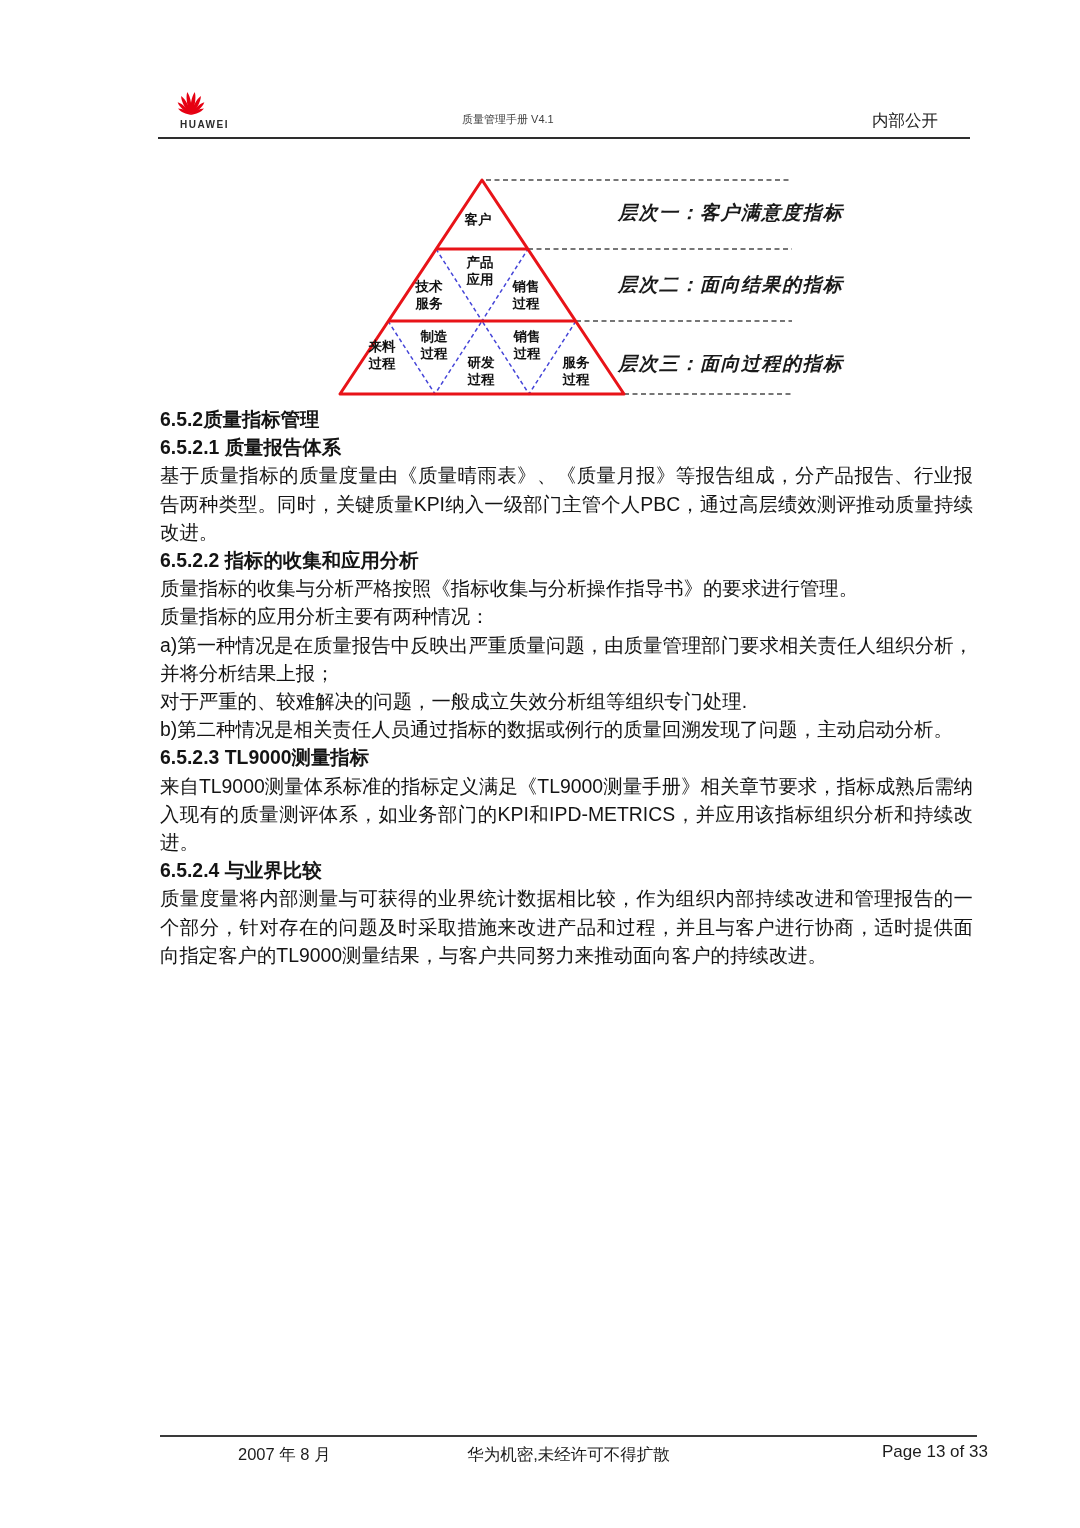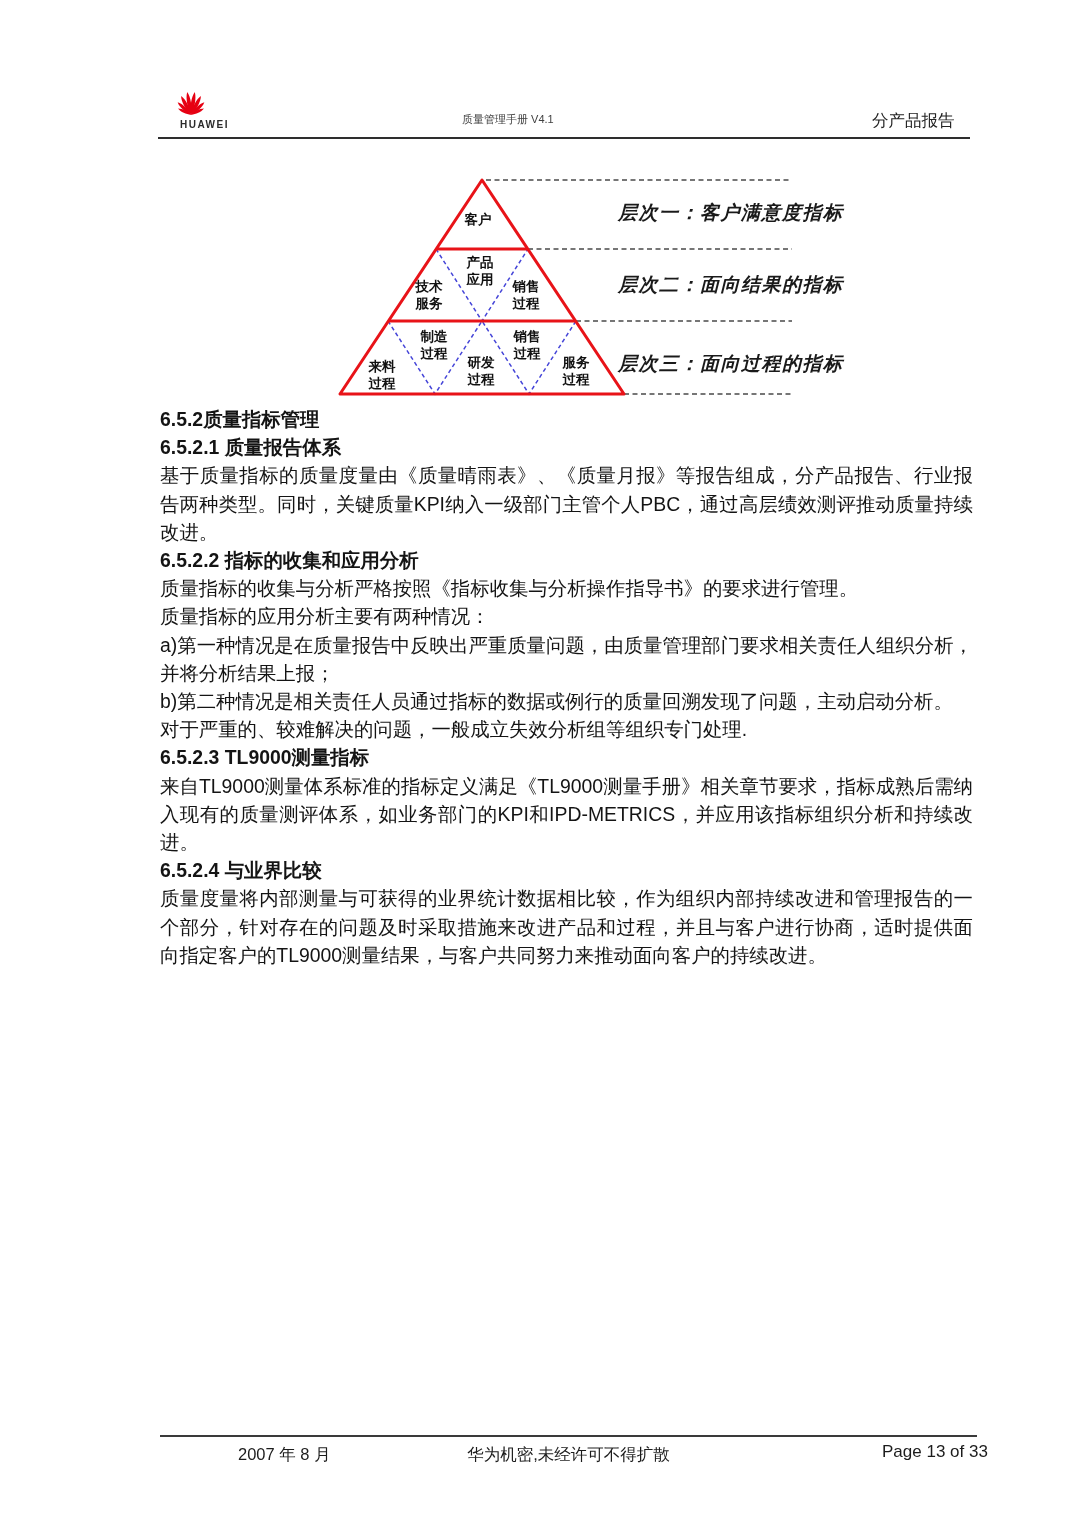--- a/index.html
+++ b/index.html
@@ -55,21 +55,21 @@
         <path d="M50,92 C44,75 43.5,52 50,39 C56.5,52 56,75 50,92 Z" transform="rotate(27.9 50 92)"></path>
         <path d="M50,92 C45,77 44,58 50,46 C56,58 55,77 50,92 Z" transform="rotate(-46.5 50 92)"></path>
         <path d="M50,92 C45,77 44,58 50,46 C56,58 55,77 50,92 Z" transform="rotate(46.5 50 92)"></path>
         <path d="M50,92 C46,80 45,66 50,56 C55,66 54,80 50,92 Z" transform="rotate(-64 50 92)"></path>
         <path d="M50,92 C46,80 45,66 50,56 C55,66 54,80 50,92 Z" transform="rotate(64 50 92)"></path>
       </g>
     </svg>
     <div class="logo-text">HUAWEI</div>
   </div>
   <div class="doc-title">质量管理手册 V4.1</div>
-  <div class="classification">分产品报告</div>
+  <div class="classification">内部公开</div>
   <div class="header-rule"></div>
 
   <div class="diagram">
     <svg width="480" height="245" viewBox="0 0 480 245">
 
       <g stroke="#4a4a4a" stroke-width="1.4" stroke-dasharray="5,3.5">
         <line x1="156" y1="20" x2="462" y2="20"></line>
         <line x1="198" y1="89" x2="462" y2="89"></line>
         <line x1="246" y1="161" x2="462" y2="161"></line>
         <line x1="294" y1="234" x2="462" y2="234"></line>
@@ -85,38 +85,38 @@
         <line x1="106" y1="89" x2="198" y2="89"></line>
         <line x1="58" y1="161" x2="246" y2="161"></line>
       </g>
     </svg>
     <div class="pyr-label" style="left:148px;top:60px;">客户</div>
     <div class="pyr-label w2" style="left:150px;top:112px;">产品应用</div>
     <div class="pyr-label w2" style="left:99px;top:136px;">技术服务</div>
     <div class="pyr-label w2" style="left:196px;top:136px;">销售过程</div>
     <div class="pyr-label w2" style="left:104px;top:186px;">制造过程</div>
     <div class="pyr-label w2" style="left:197px;top:186px;">销售过程</div>
-    <div class="pyr-label w2" style="left:52px;top:216px;">来料过程</div>
+    <div class="pyr-label w2" style="left:52px;top:196px;">来料过程</div>
     <div class="pyr-label w2" style="left:151px;top:212px;">研发过程</div>
     <div class="pyr-label w2" style="left:246px;top:212px;">服务过程</div>
     <div class="ann-label" style="left:288px;top:53px;">层次一：客户满意度指标</div>
     <div class="ann-label" style="left:288px;top:125px;">层次二：面向结果的指标</div>
     <div class="ann-label" style="left:288px;top:204px;">层次三：面向过程的指标</div>
   </div>
 
   <main class="content">
     <h3>6.5.2质量指标管理</h3>
     <h3>6.5.2.1 质量报告体系</h3>
     <p>基于质量指标的质量度量由《质量晴雨表》、《质量月报》等报告组成，分产品报告、行业报告两种类型。同时，关键质量KPI纳入一级部门主管个人PBC，通过高层绩效测评推动质量持续改进。</p>
     <h3>6.5.2.2 指标的收集和应用分析</h3>
     <p>质量指标的收集与分析严格按照《指标收集与分析操作指导书》的要求进行管理。</p>
     <p>质量指标的应用分析主要有两种情况：</p>
     <p>a)第一种情况是在质量报告中反映出严重质量问题，由质量管理部门要求相关责任人组织分析，并将分析结果上报；</p>
+    <p>对于严重的、较难解决的问题，一般成立失效分析组等组织专门处理.</p>
     <p>b)第二种情况是相关责任人员通过指标的数据或例行的质量回溯发现了问题，主动启动分析。</p>
-    <p>对于严重的、较难解决的问题，一般成立失效分析组等组织专门处理.</p>
     <h3>6.5.2.3 TL9000测量指标</h3>
     <p>来自TL9000测量体系标准的指标定义满足《TL9000测量手册》相关章节要求，指标成熟后需纳入现有的质量测评体系，如业务部门的KPI和IPD-METRICS，并应用该指标组织分析和持续改进。</p>
     <h3>6.5.2.4 与业界比较</h3>
     <p>质量度量将内部测量与可获得的业界统计数据相比较，作为组织内部持续改进和管理报告的一个部分，针对存在的问题及时采取措施来改进产品和过程，并且与客户进行协商，适时提供面向指定客户的TL9000测量结果，与客户共同努力来推动面向客户的持续改进。</p>
   </main>
 
   <div class="footer-rule"></div>
   <div class="footer-date">2007 年 8 月</div>
   <div class="footer-conf">华为机密,未经许可不得扩散</div>
   <div class="footer-page">Page 13 of 33</div>

